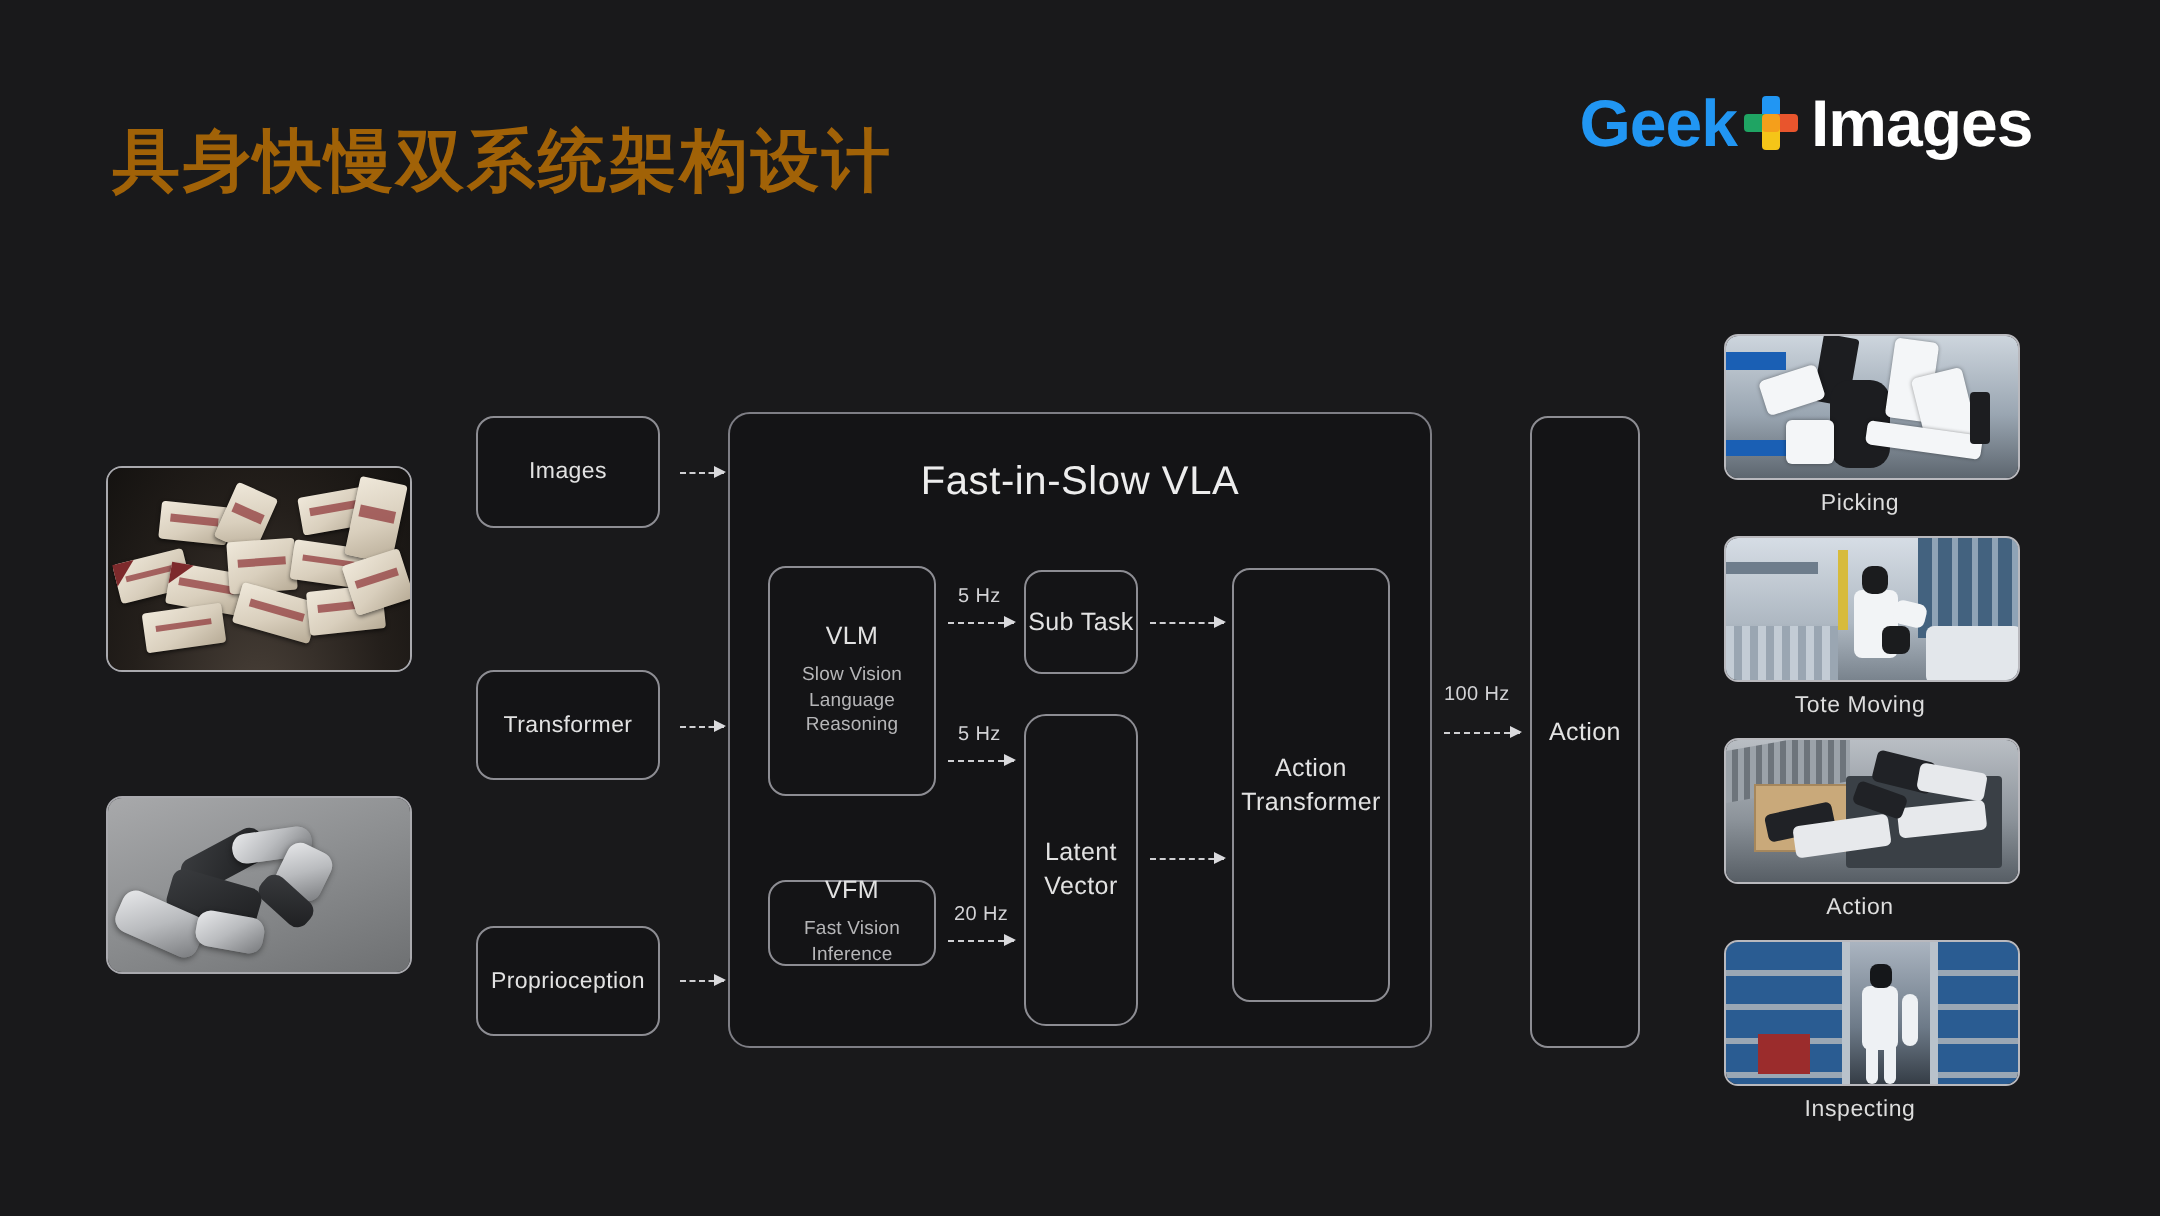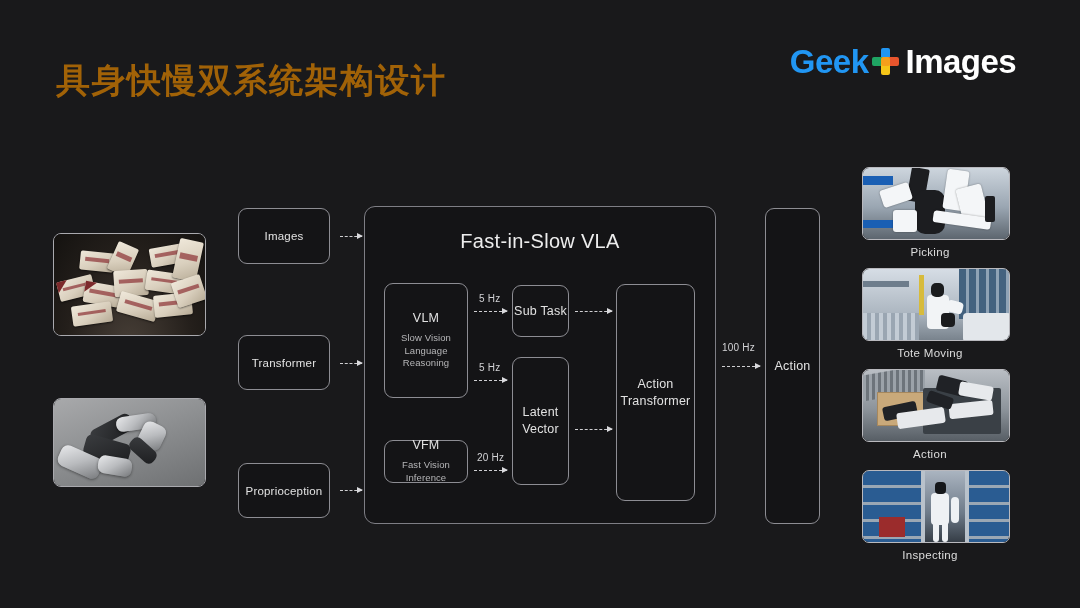--- a/index.html
+++ b/index.html
@@ -121,21 +121,21 @@
     left: 0; right: 0; top: 23px;
     text-align: center;
     font-size: 20px;
     color: #ededed;
     letter-spacing: .3px;
   }
 
   #box-vlm   { left: 384px; top: 283px; width: 84px; height: 115px; }
   #box-vfm   { left: 384px; top: 440px; width: 84px; height: 43px;  }
   #box-subtask { left: 512px; top: 285px; width: 57px; height: 52px; }
-  #box-latent  { left: 512px; top: 357px; width: 57px; height: 128px; }
+  #box-latent  { left: 512px; top: 357px; width: 57px; height: 156px; border-radius: 11px; }
   #box-actiontx{ left: 616px; top: 284px; width: 79px; height: 217px; }
   #box-action  { left: 765px; top: 208px; width: 55px; height: 316px; }
   #box-actiontx .n-title { line-height: 1.35; }
 
   
   .arrow {
     position: absolute;
     height: 1px;
     border-top: 1.4px dashed #cfcfd2;
   }

